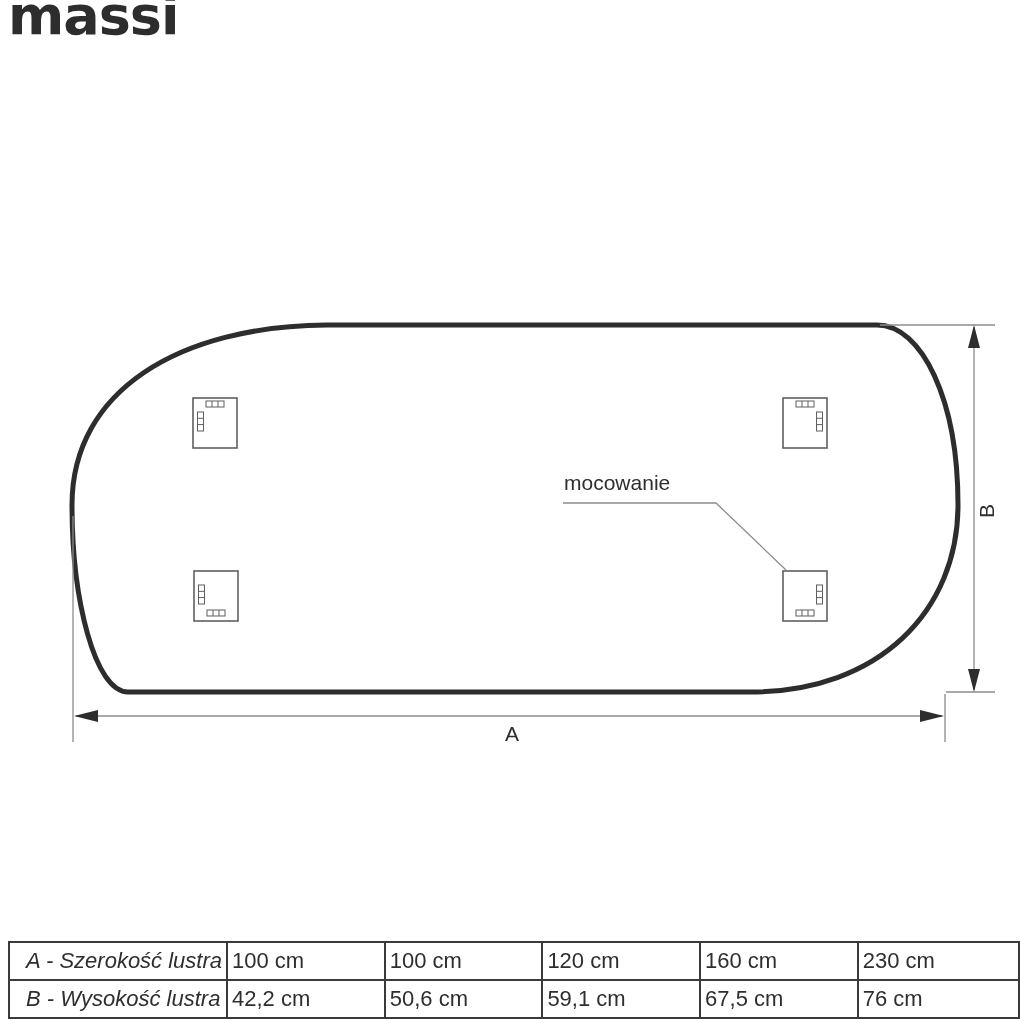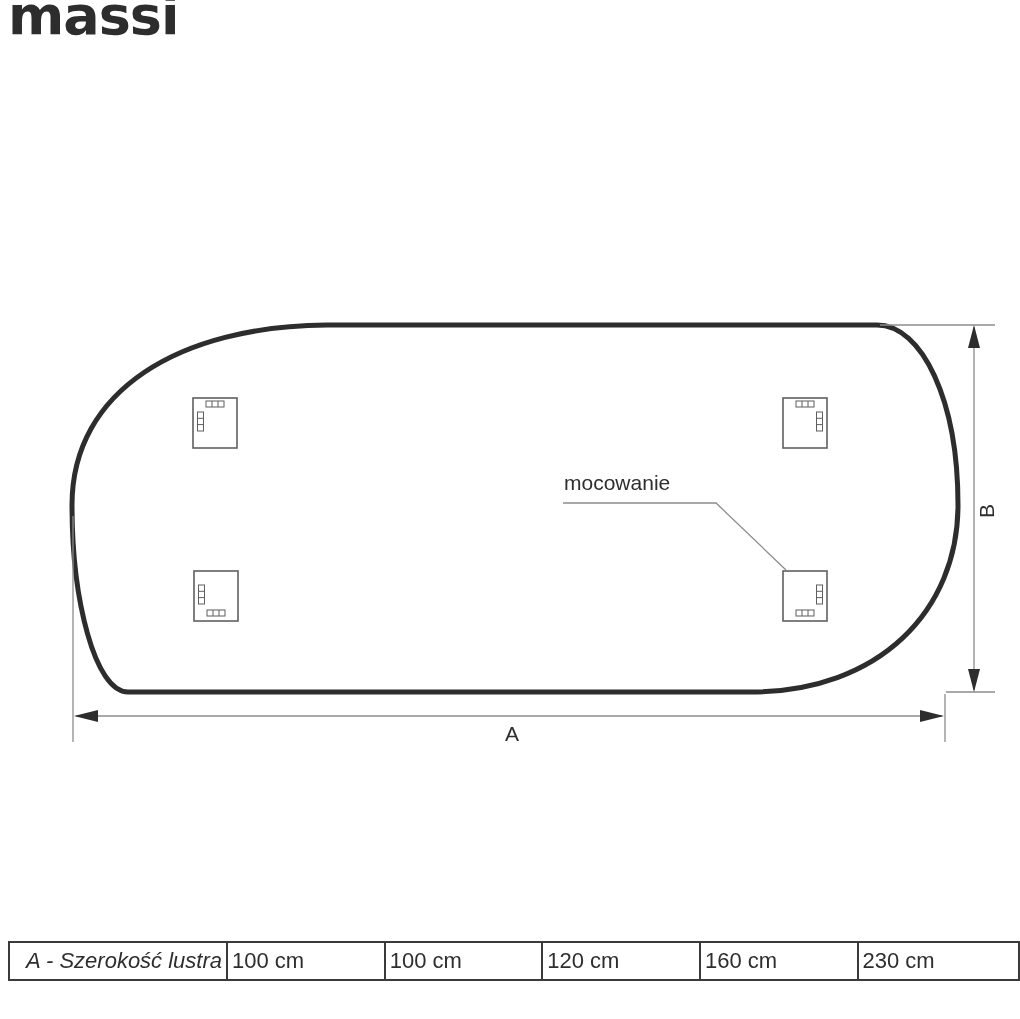--- a/index.html
+++ b/index.html
@@ -160,16 +160,24 @@
     </colgroup>
     <tbody>
       <tr>
         <td class="row-header">A - Szerokość lustra</td>
         <td>100 cm</td>
         <td>100 cm</td>
         <td>120 cm</td>
         <td>160 cm</td>
         <td>230 cm</td>
       </tr>
+      <tr>
+        <td class="row-header">B - Wysokość lustra</td>
+        <td>42,2 cm</td>
+        <td>50,6 cm</td>
+        <td>59,1 cm</td>
+        <td>67,5 cm</td>
+        <td>76 cm</td>
+      </tr>
     </tbody>
   </table>
 
 </div>
 
 </body></html>

